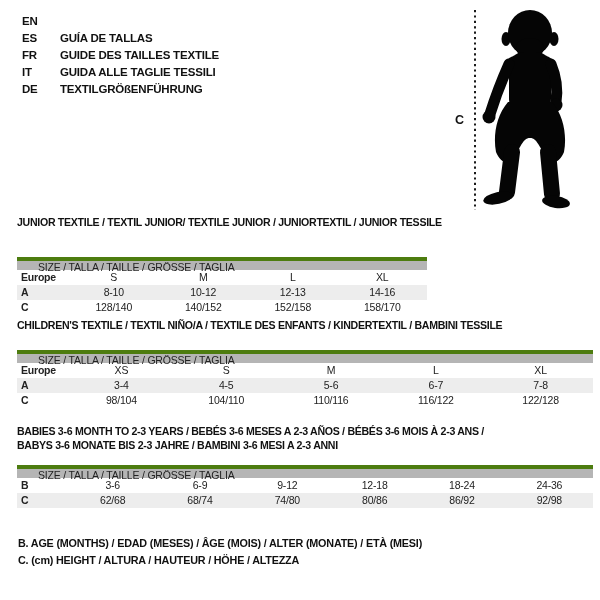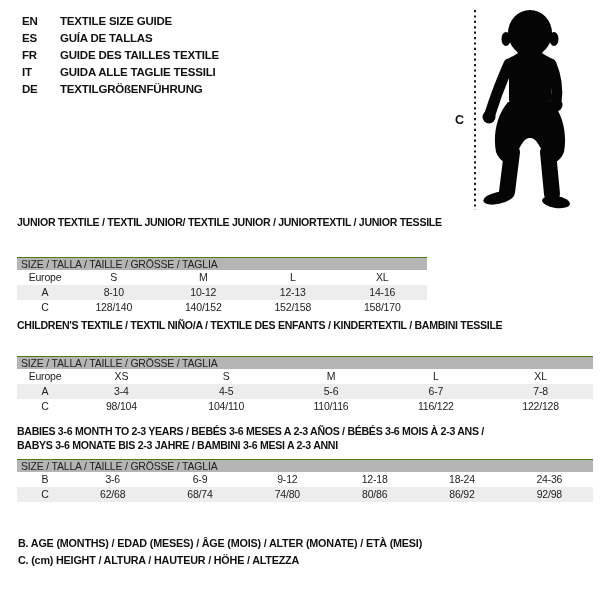--- a/index.html
+++ b/index.html
@@ -35,64 +35,63 @@
 
   .sec-title {
     font-weight:bold;
     font-size:10.6px;
     line-height:14px;
     letter-spacing:-0.3px;
     color:#111;
     white-space:nowrap;
   }
   #sec1 .title-wrap { margin-bottom:28px; }
-  #sec2 .title-wrap { margin-bottom:24px; }
-  #sec3 .title-wrap { margin-bottom:7px; }
+  #sec2 .title-wrap { margin-bottom:18px; }
+  #sec3 .title-wrap { margin-bottom:13px; }
 
   .size-bar {
     background:#b5b5b5;
-    border-top:1px solid #4d7c0f;
+    border-top:4px solid #4d7c0f;
     height:13px;
     font-size:10.5px;
     line-height:12px;
-    padding-left:4px;
+    padding-left:21px;
     color:#222;
     letter-spacing:-0.2px;
   }
 
   .trow {
     display:flex;
     height:15px;
     font-size:10.5px;
     line-height:15px;
     color:#222;
     letter-spacing:-0.2px;
   }
   .trow.alt { background:#ededed; }
-  .tlabel { width:52px; padding-left:4px; text-align:center; }
+  .tlabel { width:52px; padding-left:4px; text-align:left;font-weight:bold; }
   .tcell { flex:1; text-align:center; }
 
   
   .legend { position:absolute; left:18px; top:535px; }
   .legend-line {
     font-weight:bold;
     font-size:10.8px;
     line-height:17px;
     letter-spacing:-0.2px;
     color:#111;
     white-space:nowrap;
   }
 </style>
 </head>
 <body>
 
 <div class="lang-block">
   <div class="lang-row">
     <span class="lang-code">EN</span>
-    <span class="lang-label">TEXTILE SIZE GUIDE</span>
   </div>
   <div class="lang-row">
     <span class="lang-code">ES</span>
     <span class="lang-label">GUÍA DE TALLAS</span>
   </div>
   <div class="lang-row">
     <span class="lang-code">FR</span>
     <span class="lang-label">GUIDE DES TAILLES TEXTILE</span>
   </div>
   <div class="lang-row">

